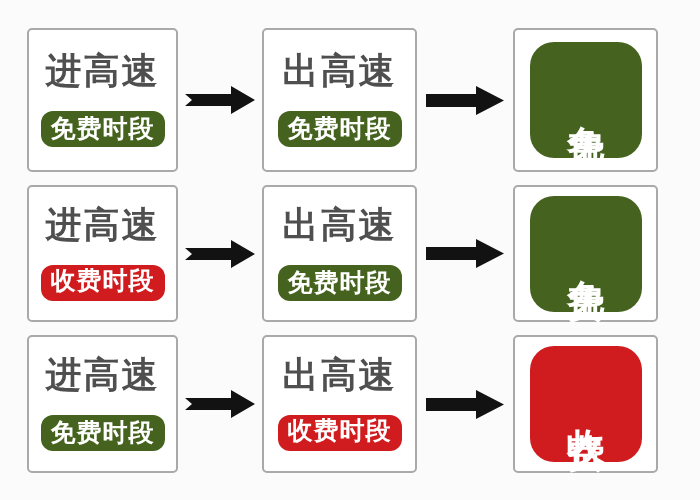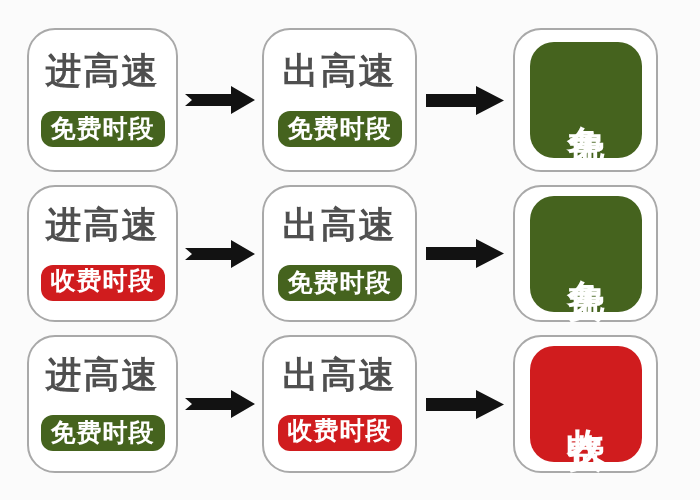--- a/index.html
+++ b/index.html
@@ -18,21 +18,21 @@
     padding: 28px 0 0 27px;
     display: grid;
     grid-template-columns: 151px 84px 155px 96px 145px;
     grid-template-rows: 144px 137px 138px;
     row-gap: 13px;
   }
   .card {
     box-sizing: border-box;
     background: #ffffff;
     border: 2px solid var(--card_border, #a9a9a9);
-    border-radius: 28px;
+    border-radius: 5px;
     display: flex;
     flex-direction: column;
     align-items: center;
     justify-content: center;
     gap: 22px;
   }
   .card-title {
     font-size: 36px;
     line-height: 36px;
     font-weight: bold;

